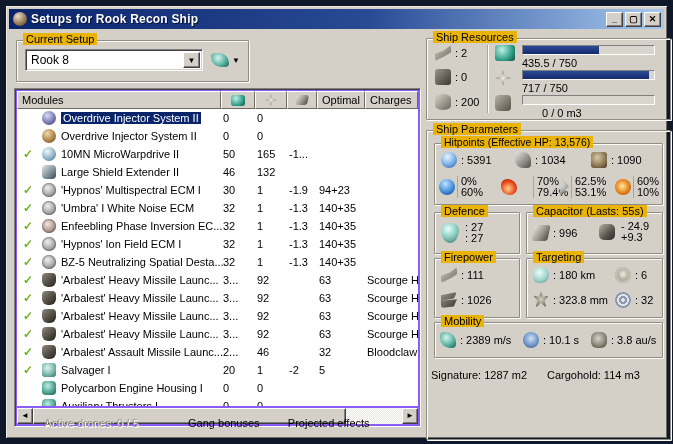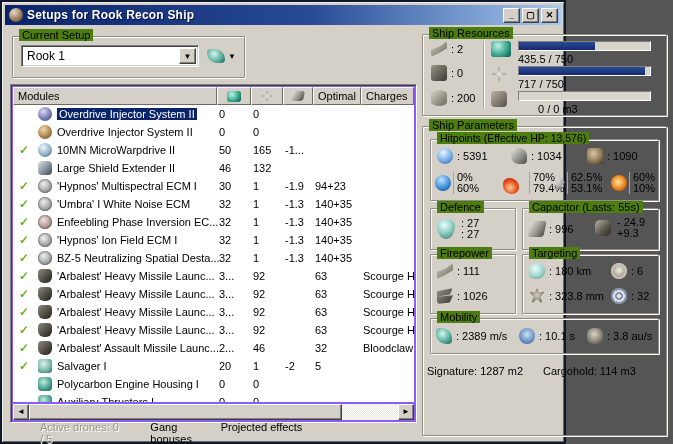--- a/index.html
+++ b/index.html
@@ -1,33 +1,33 @@
 <!DOCTYPE html>
 <html><head>
 <meta charset="utf-8">
 <style>
   html,body{margin:0;padding:0;background:#555;}
   *{box-sizing:border-box;font-family:"Liberation Sans",sans-serif;}
-  .window{position:relative;width:566px;height:444px;background:#D4D0C8;
-    border:2px solid #0f172a;box-shadow:inset 1px 1px 0 #efede6, inset -1px -1px 0 #6e6a63;}
+  .window{position:relative;width:673px;height:444px;background:#D4D0C8;
+    border:6px solid #0f172a;box-shadow:inset 1px 1px 0 #efede6, inset -1px -1px 0 #6e6a63;}
   
   .titlebar{position:absolute;left:3px;top:3px;right:3px;height:20px;
     background:linear-gradient(90deg,#0A246A 0%,#2a4a96 55%,#A6CAF0 100%);
     display:flex;align-items:center;padding:0 3px;color:#fff;}
   .titlebar .app-icon{width:14px;height:14px;border-radius:50%;
     background:radial-gradient(circle at 35% 30%,#e8dcc8,#9a7d5a 55%,#463324);margin:0 4px 0 1px;flex:none;}
   .titlebar .title{font-size:12px;font-weight:bold;flex:1;white-space:nowrap;
     text-shadow:1px 1px 0 #03103a;letter-spacing:.2px;}
   .winbtn{width:17px;height:15px;margin-left:2px;background:#D4D0C8;color:#000;
     border:1px solid;border-color:#fff #404040 #404040 #fff;box-shadow:inset -1px -1px 0 #808080;
     font-size:9px;line-height:12px;text-align:center;font-weight:bold;}
   
   .group{position:absolute;border:1px solid #8d8d84;border-radius:1px;
     box-shadow:inset 1px 1px 0 #fdfcf9, 1px 1px 0 #fdfcf9;}
-  .group>.legend{position:absolute;top:-8px;left:6px;background:#4d7c0f;
+  .group>.legend{position:absolute;top:-8px;left:6px;background:#eab308;
     padding:0 3px;font-size:11px;color:#000;white-space:nowrap;}
   
   .sunken{background:#fff;border:1px solid;border-color:#808080 #fff #fff #808080;
     box-shadow:inset 1px 1px 0 #404040, inset -1px -1px 0 #d4d0c8;}
   .combo-btn{position:absolute;right:2px;top:2px;bottom:2px;width:17px;background:#D4D0C8;
     border:1px solid;border-color:#fff #404040 #404040 #fff;box-shadow:inset -1px -1px 0 #808080;
     font-size:8px;line-height:15px;text-align:center;color:#000;}
   .field-text{position:absolute;left:5px;top:3px;font-size:12px;color:#000;}
   
   .icn{display:inline-block;width:16px;height:16px;border-radius:50%;flex:none;vertical-align:middle;}
@@ -114,21 +114,21 @@
     <span class="app-icon"></span>
     <span class="title">Setups for Rook Recon Ship</span>
     <span class="winbtn">_</span>
     <span class="winbtn">▢</span>
     <span class="winbtn">✕</span>
   </div>
 
   <div class="group" style="left:10px;top:34px;width:233px;height:42px;">
     <span class="legend">Current Setup</span>
     <div class="sunken" style="position:absolute;left:8px;top:8px;width:178px;height:22px;">
-      <span class="field-text">Rook 1</span>
+      <span class="field-text">Rook 8</span>
       <span class="combo-btn">▼</span>
     </div>
     <div style="position:absolute;left:194px;top:8px;width:34px;height:22px;display:flex;align-items:center;gap:3px;">
       <span class="icn i-speed" style="width:18px;height:14px;"></span>
       <span style="font-size:8px;">▼</span>
     </div>
   </div>
 
 
   <div class="group" style="left:420px;top:32px;width:245px;height:82px;">
@@ -424,21 +424,21 @@
         <span class="icn i-hull"></span>
         <span class="pv">: 1090</span>
       </div>
       <div class="prow" style="left:4px;top:32px;gap:2px;">
         <span class="icn i-em"></span>
         <span class="stack">
           <span>0%</span>
             <span>60%</span>
         </span>
       </div>
-      <div class="prow" style="left:72px;top:32px;gap:10px;align-items:flex-end;">
+      <div class="prow" style="left:66px;top:32px;gap:16px;">
         <span class="icn i-thermal"></span>
         <span class="stack">
           <span>70%</span>
             <span>79.4%</span>
         </span>
       </div>
       <div class="prow" style="left:118px;top:32px;gap:2px;">
         <span class="icn i-kinetic"></span>
         <span class="stack">
           <span>62.5%</span>

